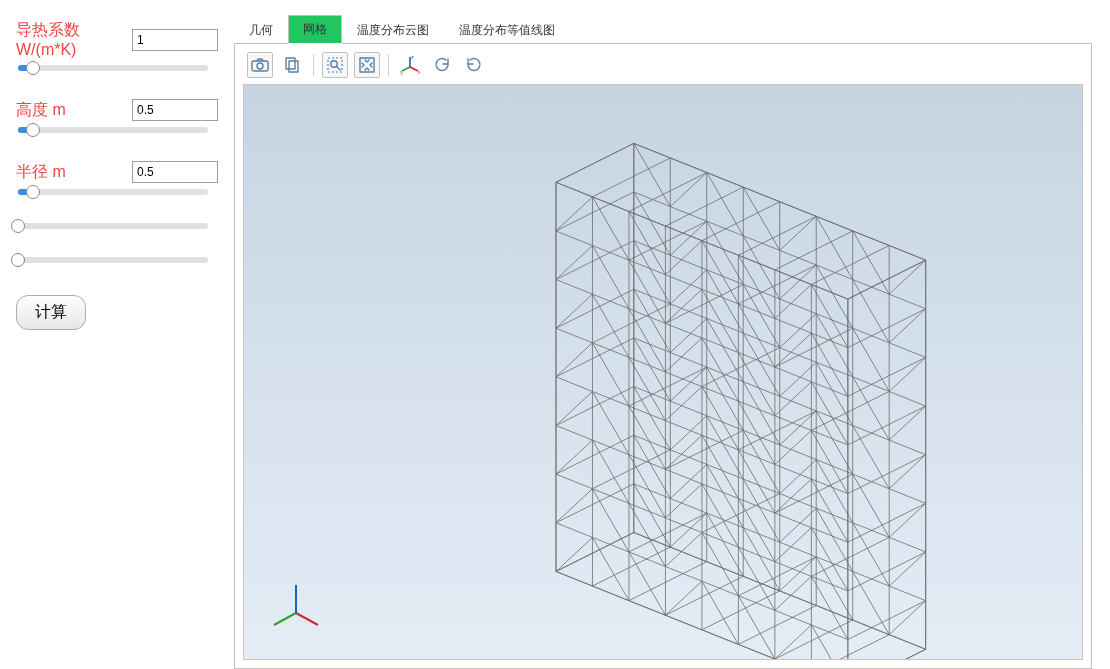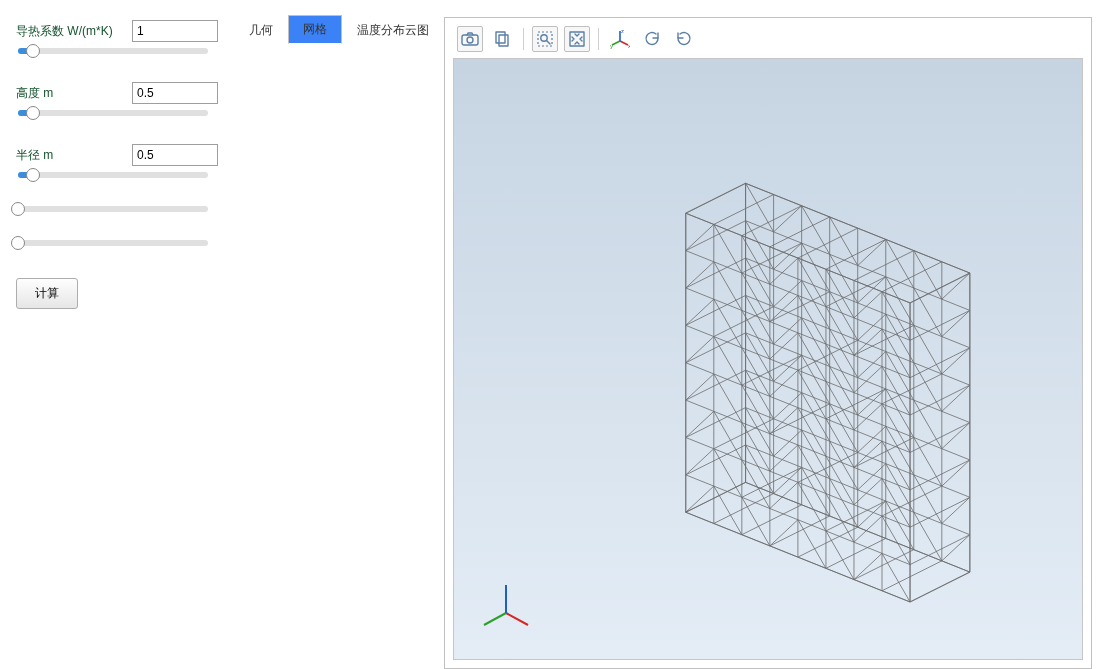--- a/index.html
+++ b/index.html
@@ -23,22 +23,22 @@
     padding: 20px 12px 12px 16px;
     flex-shrink: 0;
   }
   .param-row {
     display: flex;
     align-items: center;
     margin-bottom: 6px;
   }
   .param-label {
     flex: 1;
-    font-size: 12px;
-    color: #14532d;
+    font-size: 16px;
+    color: #ef4444;
   }
   .param-input {
     width: 86px;
     height: 22px;
     border: 1px solid #9e9e9e;
     padding: 2px 4px;
     font-size: 12px;
     font-family: inherit;
   }
   .slider-wrap {
@@ -71,49 +71,49 @@
     border: 1px solid #888;
     border-radius: 50%;
     transform: translateX(-50%);
     cursor: grab;
   }
   .calc-btn {
     margin-top: 4px;
     padding: 6px 18px;
     border: 1px solid #adadad;
     background: linear-gradient(#fefefe,#e6e6e6);
-    border-radius: 3px;
-    font-size: 12px;
+    border-radius: 12px;
+    font-size: 16px;
     font-family: inherit;
     cursor: pointer;
   }
 
   .main {
     flex: 1;
     padding: 18px 18px 0 4px;
     display: flex;
-    flex-direction: row;
+    flex-direction: column;
   }
   .tabs {
     display: flex;
     align-items: flex-end;
     height: 26px;
   }
   .tab {
     padding: 5px 14px;
     font-size: 12px;
     color: #333;
     border: 1px solid transparent;
     border-bottom: none;
     cursor: pointer;
   }
   .tab.active {
     border: 1px solid #c0c0c0;
     border-bottom: 1px solid #fff;
-    background: #3b82f6;
+    background: #22c55e;
     position: relative;
     z-index: 2;
   }
   .tab-panel {
     border: 1px solid #c0c0c0;
     flex: 1;
     margin-top: -1px;
     position: relative;
     overflow: hidden;
   }
@@ -214,20 +214,21 @@
           <div class="slider-fill" style="width: 0%;"></div>
           <div class="slider-thumb" style="left: 0%;"></div>
         </div>
       </div><button class="calc-btn">计算</button></aside>
 
   <section class="main">
     <div class="tabs" id="tabs">
         <div class="tab">几何</div>
         <div class="tab active">网格</div>
         <div class="tab">温度分布云图</div>
+        <div class="tab">温度分布等值线图</div>
       </div>
 
     <div class="tab-panel">
 
       <div class="toolbar" id="toolbar">
           <div class="tool-btn framed">
             <svg width="18" height="14" viewBox="0 0 18 14">
               <rect x="1" y="3" width="16" height="10" rx="2" stroke="#5b7fa6" stroke-width="1.4" fill="none" stroke-linecap="round" stroke-linejoin="round"></rect>
               <circle cx="9" cy="8" r="3" stroke="#5b7fa6" stroke-width="1.4" fill="none" stroke-linecap="round" stroke-linejoin="round"></circle>
               <path d="M6 3l1-2h4l1 2" stroke="#5b7fa6" stroke-width="1.4" fill="none" stroke-linecap="round" stroke-linejoin="round"></path>

